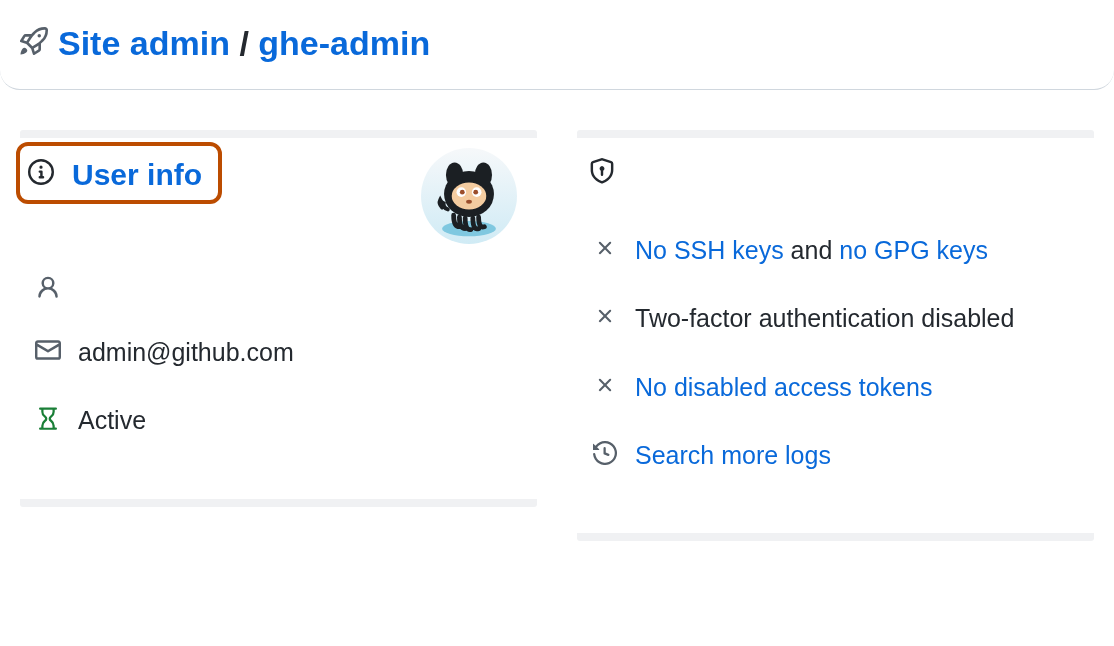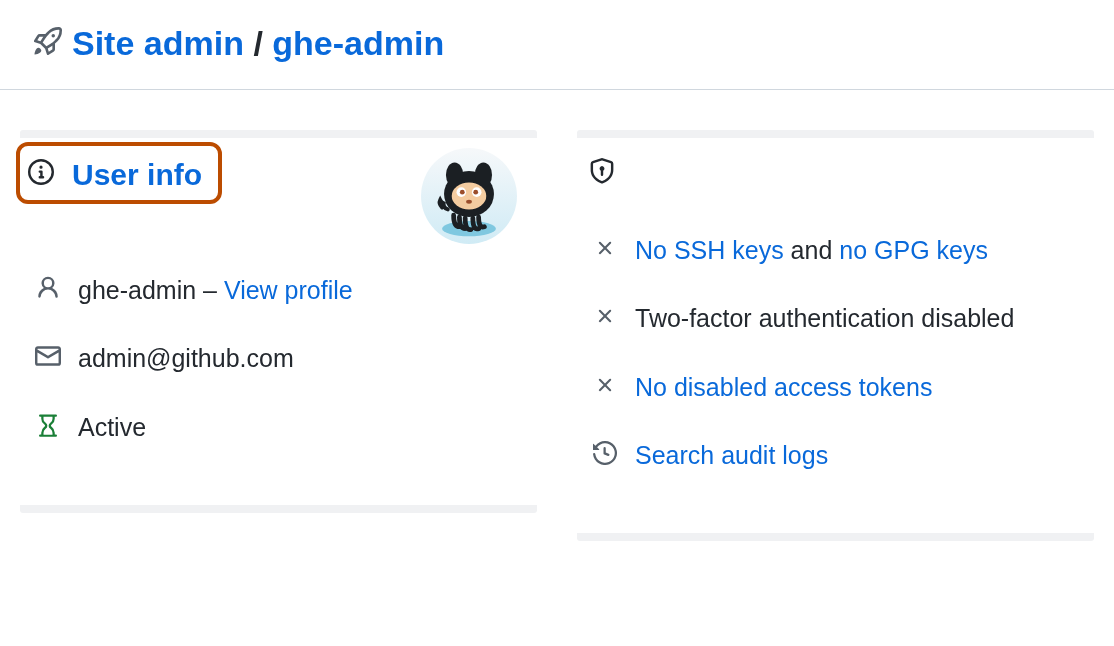--- a/index.html
+++ b/index.html
@@ -10,23 +10,24 @@
     body {
       font-family: -apple-system, BlinkMacSystemFont, "Segoe UI", Helvetica, Arial, sans-serif;
       font-size: 24px;
       color: #24292f;
       background: #ffffff;
       width: 1114px;
     }
     .header {
       display: flex;
       align-items: center;
-      padding: 24px 20px 26px 34px;
+      padding: 24px 20px 26px 20px;
       border-bottom: 1px solid #d0d7de;
       gap: 10px;
+      border-radius: 20px;
     }
     .header svg {
       width: 28px;
       height: 28px;
     }
     .header-title {
       font-size: 34px;
       font-weight: 600;
     }
     .header-title a {
@@ -183,23 +184,20 @@
       </div>
     </div>
 
     <div class="items">
       <div class="item">
         <span class="item-icon icon-muted">
           <svg viewBox="0 0 16 16" width="26" height="26">
             <path d="M10.561 8.073a6.005 6.005 0 0 1 3.432 5.142.75.75 0 1 1-1.498.07 4.5 4.5 0 0 0-8.99 0 .75.75 0 0 1-1.498-.07 6.004 6.004 0 0 1 3.431-5.142 3.999 3.999 0 1 1 5.123 0ZM10.5 5a2.5 2.5 0 1 0-5 0 2.5 2.5 0 0 0 5 0Z"></path>
           </svg>
         </span>
-        <div class="item-body">
-          <span>ghe-admin</span><span> – </span><a class="link">View profile</a>
-        </div>
       </div>
 
       <div class="item">
         <span class="item-icon icon-muted">
           <svg viewBox="0 0 16 16" width="26" height="26">
             <path d="M1.75 2h12.5c.966 0 1.75.784 1.75 1.75v8.5A1.75 1.75 0 0 1 14.25 14H1.75A1.75 1.75 0 0 1 0 12.25v-8.5C0 2.784.784 2 1.75 2ZM1.5 12.251c0 .138.112.25.25.25h12.5a.25.25 0 0 0 .25-.25V5.809L8.38 9.397a.75.75 0 0 1-.76 0L1.5 5.809v6.442Zm13-8.181v-.32a.25.25 0 0 0-.25-.25H1.75a.25.25 0 0 0-.25.25v.32L8 7.88Z"></path>
           </svg>
         </span>
         <div class="item-body">
           <span>admin@github.com</span>
@@ -264,20 +262,20 @@
         </div>
       </div>
 
       <div class="item">
         <span class="item-icon icon-muted">
           <svg viewBox="0 0 16 16" width="24" height="24">
             <path d="m.427 1.927 1.215 1.215a8.002 8.002 0 1 1-1.6 5.685.75.75 0 1 1 1.493-.154 6.5 6.5 0 1 0 1.18-4.458l1.358 1.358A.25.25 0 0 1 3.896 6H.25A.25.25 0 0 1 0 5.75V2.104a.25.25 0 0 1 .427-.177ZM7.75 4a.75.75 0 0 1 .75.75v2.992l2.028.812a.75.75 0 0 1-.557 1.392l-2.5-1A.751.751 0 0 1 7 8.25v-3.5A.75.75 0 0 1 7.75 4Z"></path>
           </svg>
         </span>
         <div class="item-body">
-          <a class="link">Search audit logs</a>
+          <a class="link">Search more logs</a>
         </div>
       </div>
     </div>
     <div class="panel-bottom-border"></div>
   </div>
 
 </div>
 
 </body></html>

